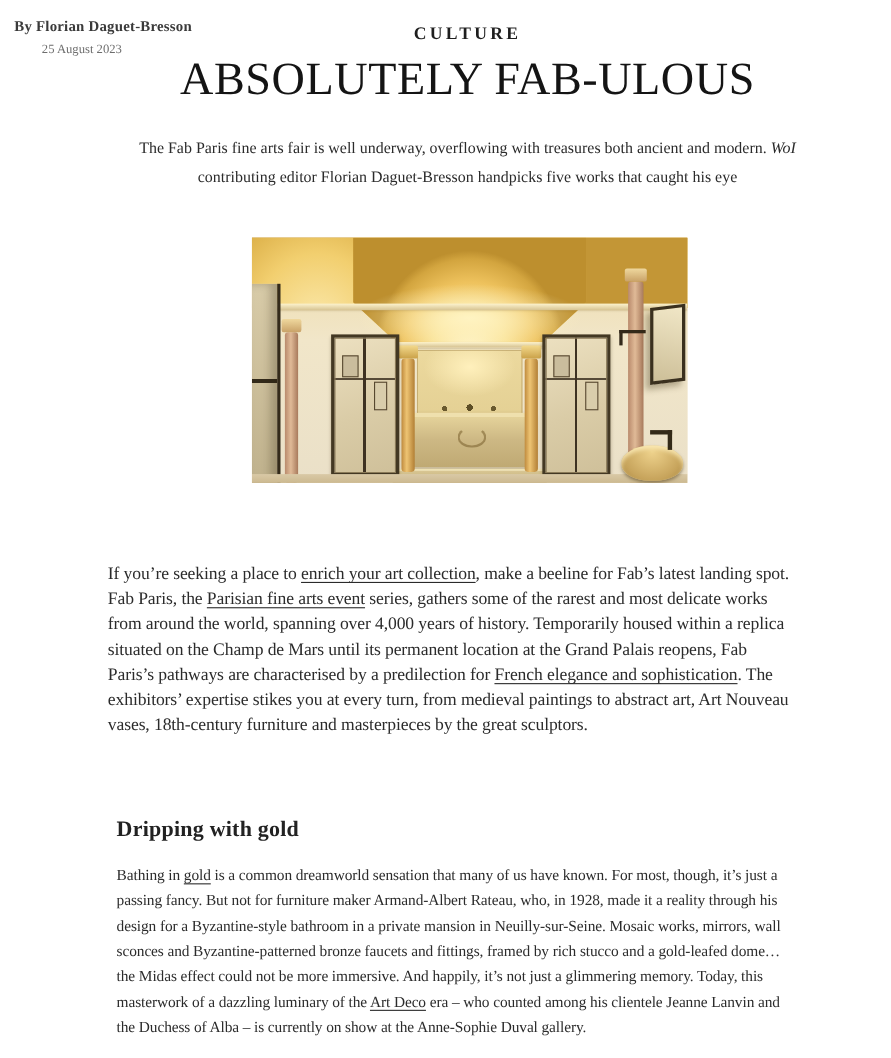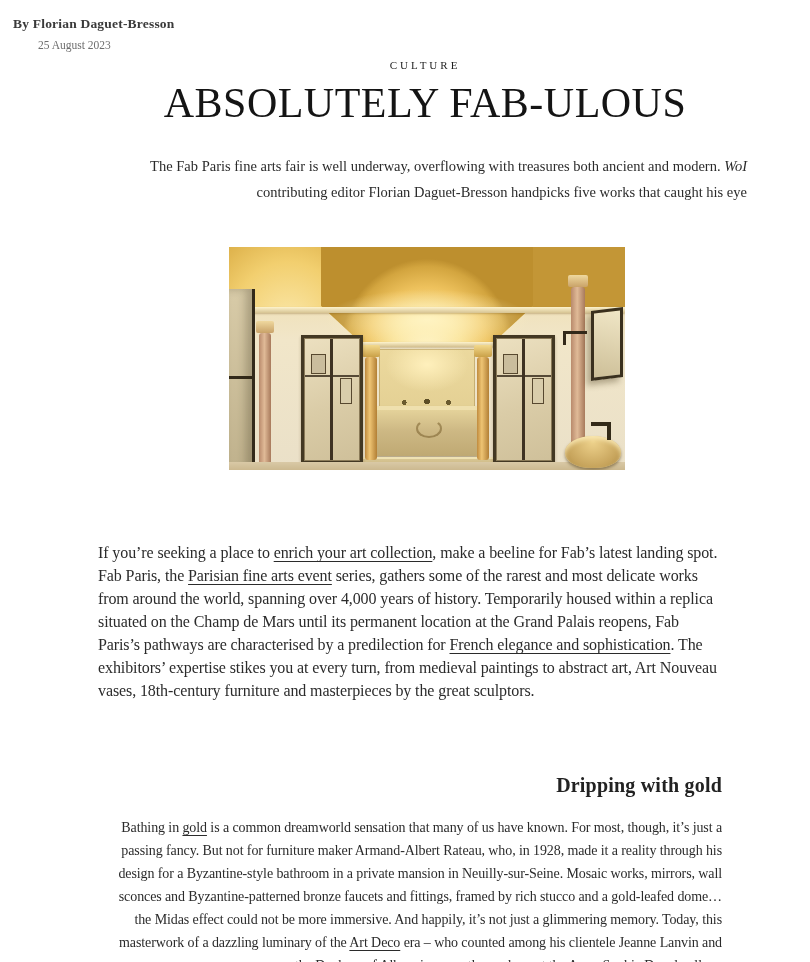--- a/index.html
+++ b/index.html
@@ -10,27 +10,27 @@
     font-family:"Liberation Serif", serif;
   }
 
   
   .byline { position:absolute; left:13px; top:16px; }
   .byline-author { font-size:13.5px; font-weight:700; color:#3a3a3a; letter-spacing:.2px; }
   .byline-date { margin:7px 0 0 25px; font-size:11.5px; color:#6d6d6d; }
 
   
   .masthead { margin-left:40px; text-align:center; }
-  .category { padding-top:22px; font-size:11px; font-weight:400; letter-spacing:3px; color:#1e1e1e;margin-top:37px; }
+  .category { padding-top:22px; font-size:16px; font-weight:700; letter-spacing:3px; color:#1e1e1e; }
   h1.headline {
     margin:6px 0 0; font-size:42px; font-weight:400; letter-spacing:.5px;
     color:#141414; line-height:52px; white-space:nowrap;
   }
   .standfirst {
-    width:644px; margin:24px auto 0; font-size:14.5px; line-height:26px; color:#2b2b2b;text-align:right;
+    width:644px; margin:24px auto 0; font-size:14.5px; line-height:26px; color:#2b2b2b;
   }
   .standfirst .wo-italic { font-style:italic; }
 
   
   figure.hero {
     position:relative; width:396px; height:223px; margin:42px 0 0 229px;
     overflow:hidden; background:#efe3c6; padding:0;
   }
   .hi { position:absolute; }
   .hi-wall { inset:0; background:linear-gradient(180deg,#eed9a2 0%,#f1e6c9 42%,#eae0c8 100%); }
@@ -115,21 +115,21 @@
     box-shadow:inset 0 3px 4px rgba(255,240,190,.8), 0 2px 3px rgba(80,60,20,.5); }
   .hi-sink::after { content:''; position:absolute; right:18px; top:0; width:16px; height:14px;
     border-right:4px solid #332a18; border-top:4px solid #332a18; }
   .hi-floor { left:0; right:0; bottom:0; height:8px;
     background:linear-gradient(180deg,#d9c9a6,#ccb990); }
 
   
   .body-copy { margin:71px 0 0 98px; width:620px; font-size:16px; line-height:23px;
     letter-spacing:-.1px; color:#2b2b2b; }
   .body-copy p, .section p { margin:0; }
-  .section { margin:70px 0 0 106px; width:616px;text-align:right; }
+  .section { margin:70px 0 0 106px; width:616px; }
   h2.subhead { margin:0; font-size:20px; font-weight:700; letter-spacing:.2px; color:#222;
     line-height:26px; }
   .section .section-copy { margin-top:18px; font-size:14px; line-height:23px; letter-spacing:-.1px; }
   a.body-link { color:inherit; text-decoration:underline; text-decoration-thickness:1px; text-underline-offset:2.5px; }
 </style>
 </head>
 <body>
 
 <div class="byline">
   <div class="byline-author">By Florian Daguet-Bresson</div>

